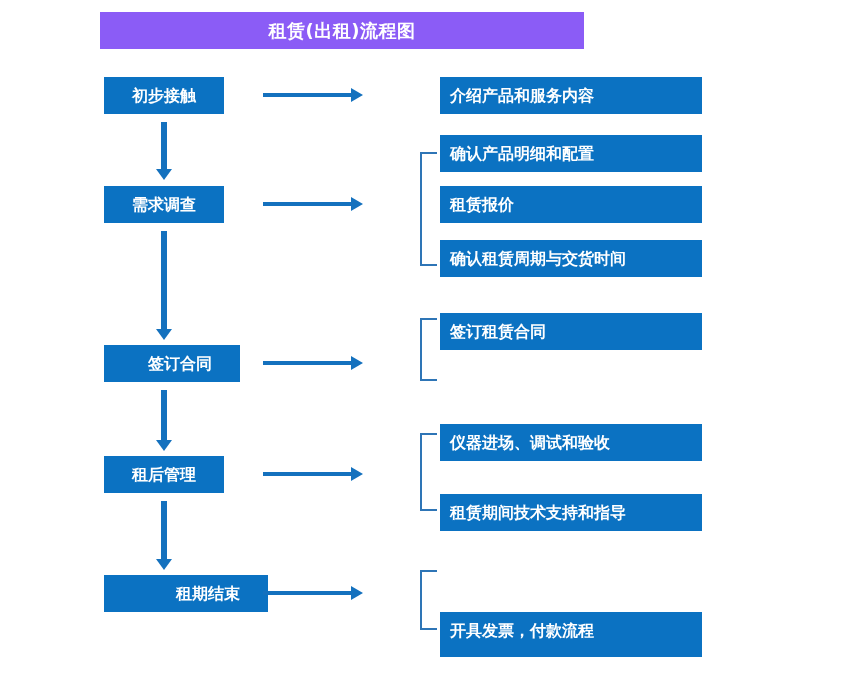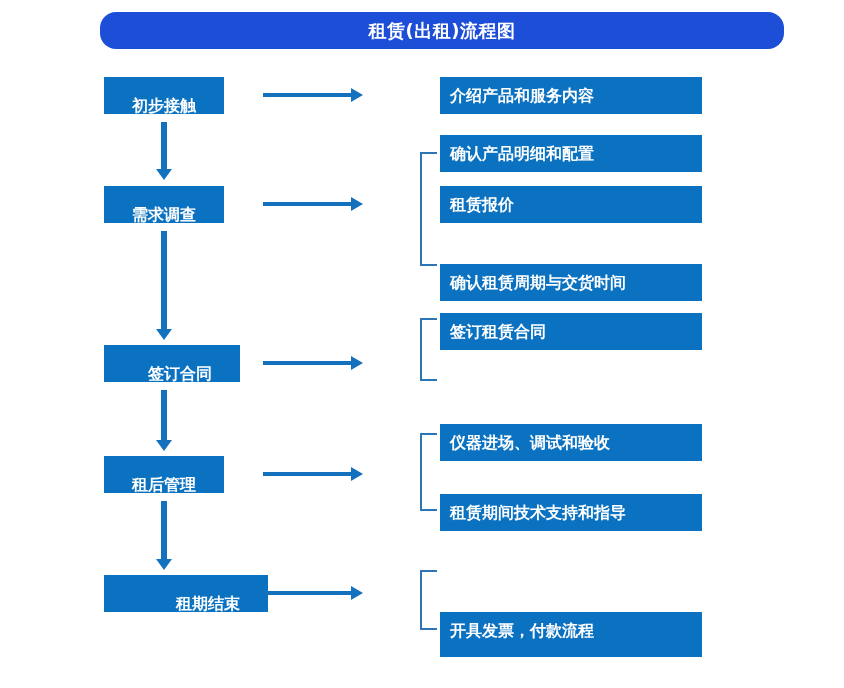--- a/index.html
+++ b/index.html
@@ -21,45 +21,44 @@
     top: 0;
     width: 844px;
     height: 688px;
   }
 
   
   .title-bar {
     position: absolute;
     left: 100px;
     top: 12px;
-    width: 684px;
+    width: 484px;
     height: 37px;
-    background: #1d4ed8;
+    background: #8b5cf6;
     display: flex;
     align-items: center;
     justify-content: center;
-    border-radius: 16px;
   }
   .title-bar .title-text {
     color: #ffffff;
     font-size: 18px;
     font-weight: bold;
     letter-spacing: 0.5px;
     line-height: 1;
   }
 
   
   .stage-box {
     position: absolute;
     left: 104px;
     width: 120px;
     height: 37px;
     background: #0B72C2;
     display: flex;
-    align-items: flex-end;
+    align-items: center;
     justify-content: center;
   }
   .stage-box .stage-label {
     color: #ffffff;
     font-size: 16px;
     font-weight: bold;
     line-height: 1;
     white-space: nowrap;
   }
 
@@ -226,21 +225,21 @@
   </div>
 
   <div class="detail-box" style="top:135px;">
     <span class="detail-label">确认产品明细和配置</span>
   </div>
 
   <div class="detail-box" style="top:186px;">
     <span class="detail-label">租赁报价</span>
   </div>
 
-  <div class="detail-box" style="top:264px;text-align:right;">
+  <div class="detail-box" style="top:240px;text-align:right;">
     <span class="detail-label">确认租赁周期与交货时间</span>
   </div>
 
   <div class="detail-box" style="top:313px;">
     <span class="detail-label">签订租赁合同</span>
   </div>
 
 
   <div class="detail-box" style="top:424px;">
     <span class="detail-label">仪器进场、调试和验收</span>

